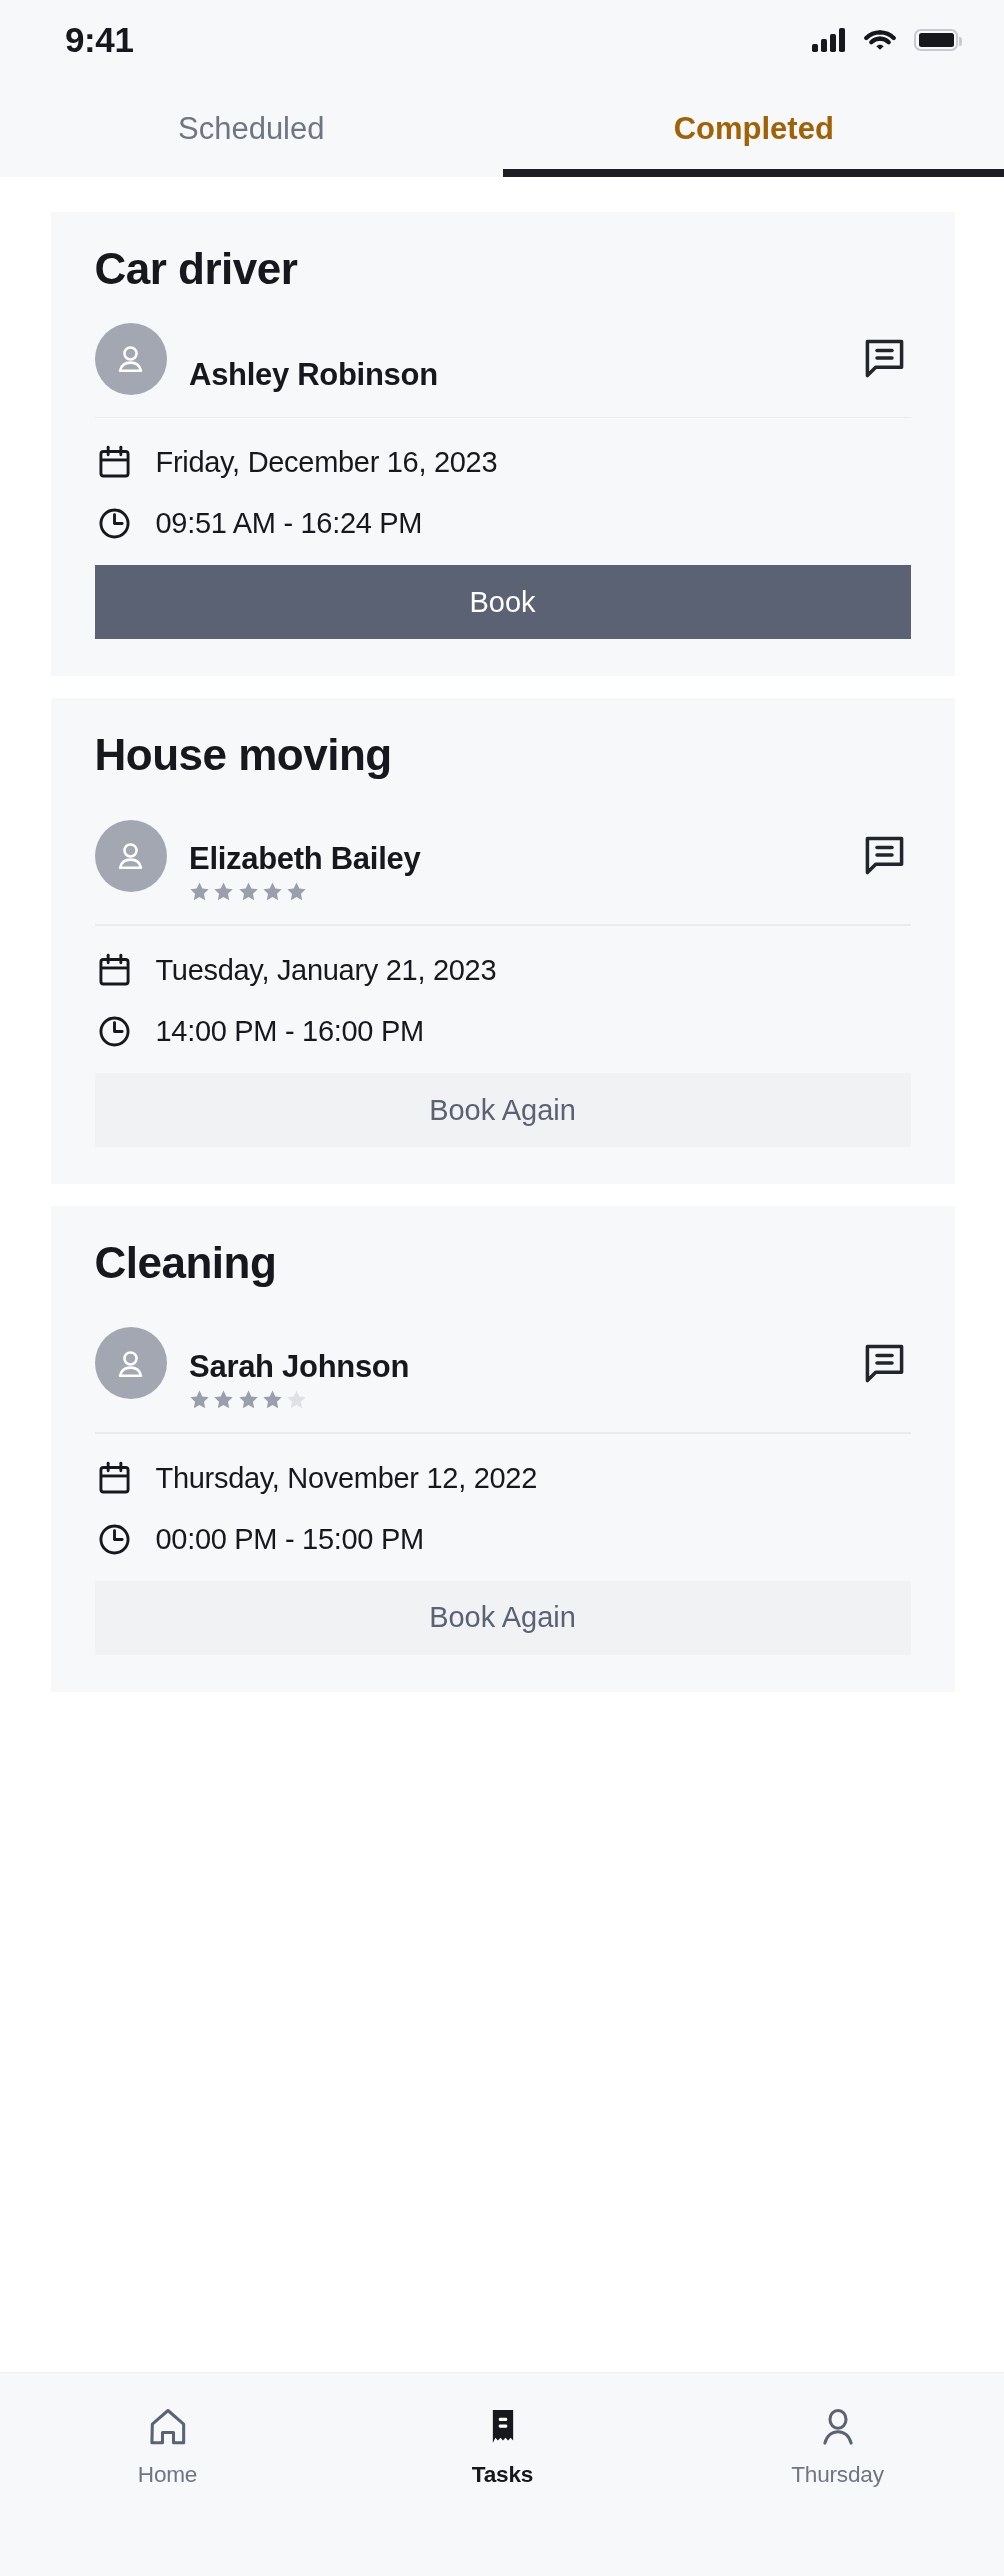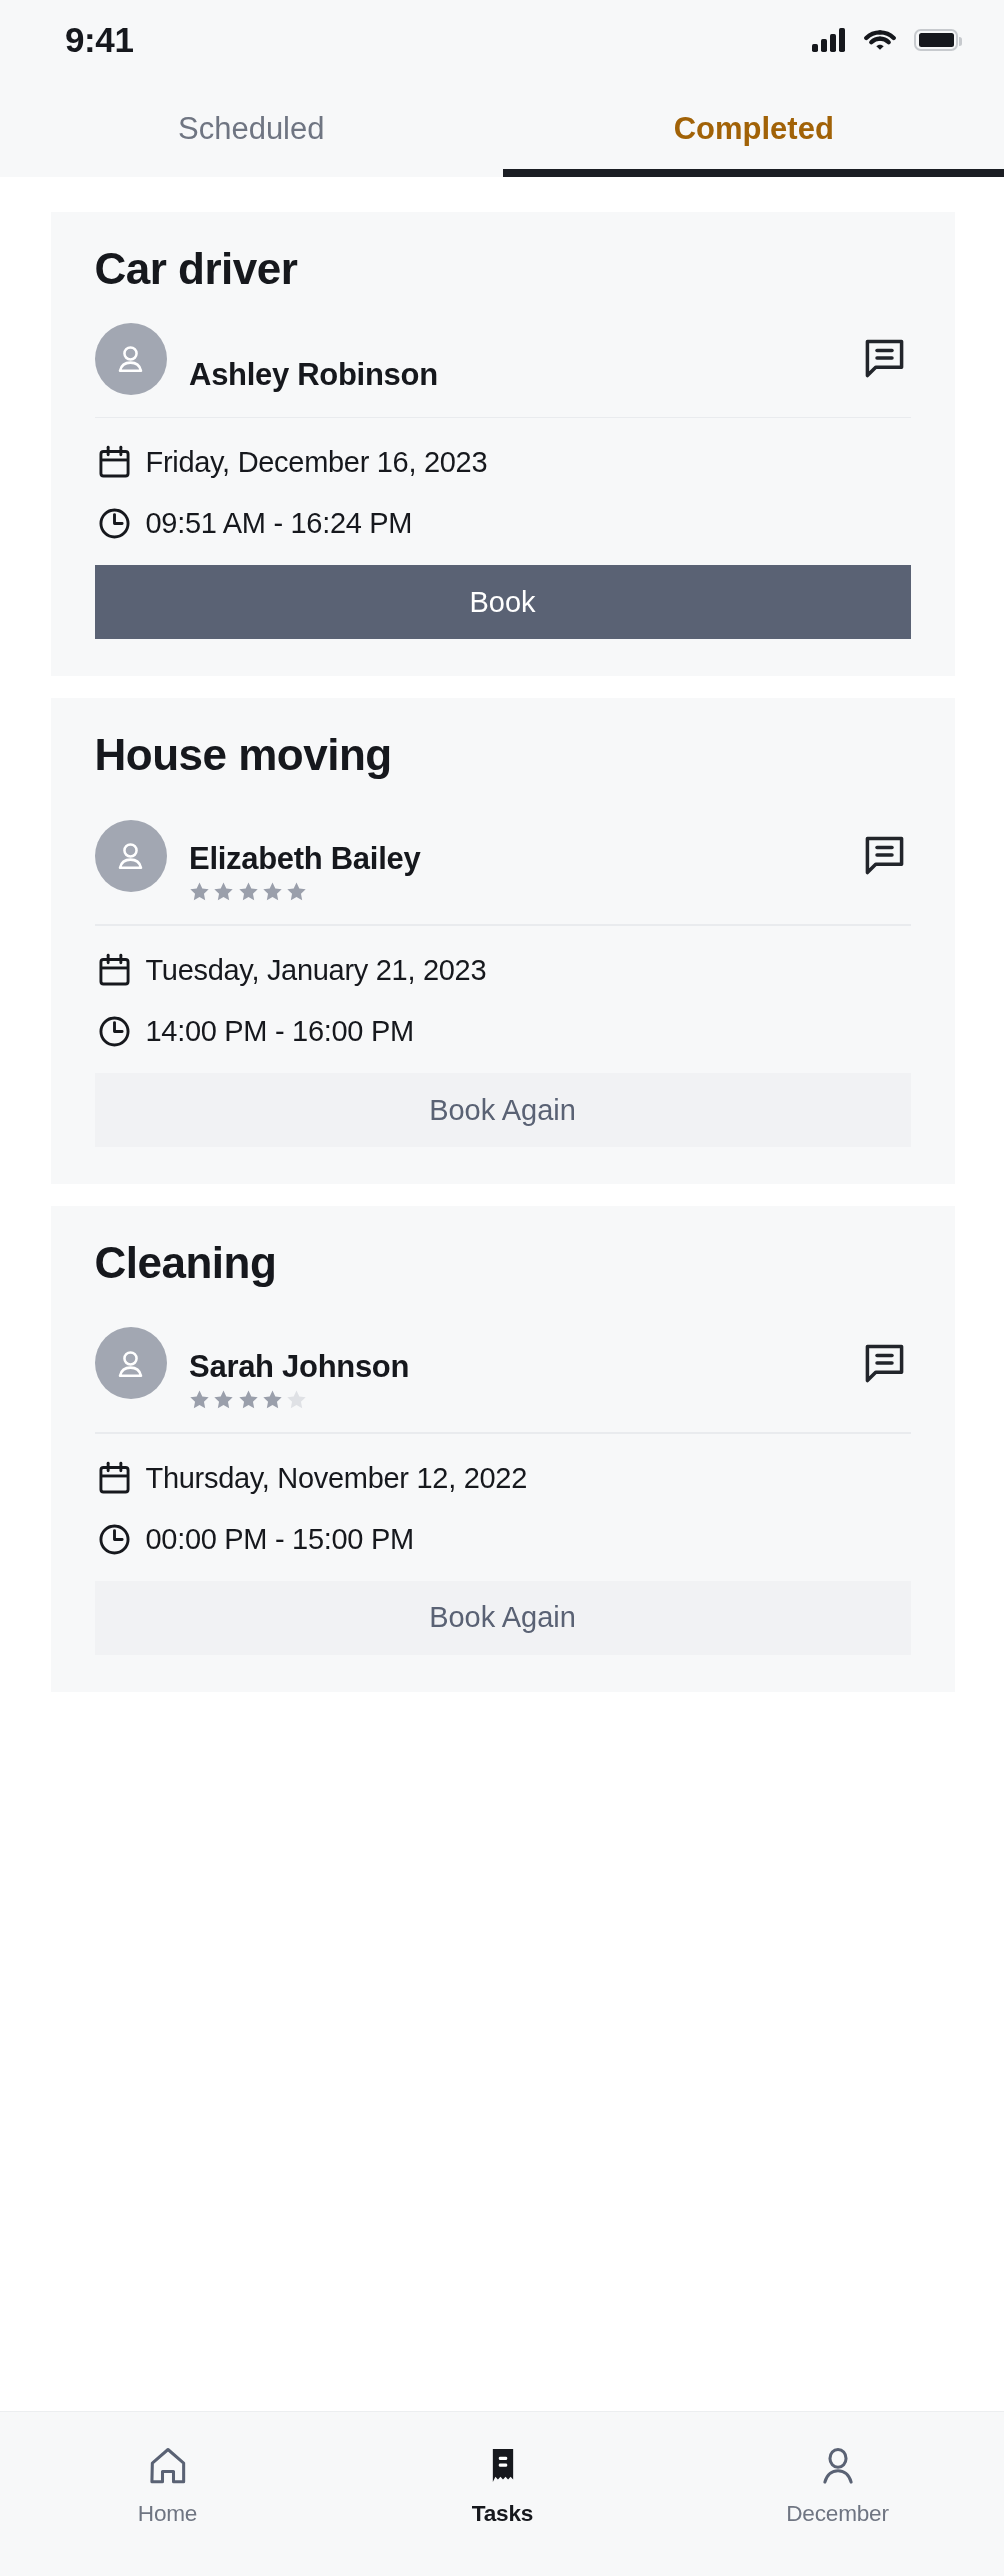--- a/index.html
+++ b/index.html
@@ -110,21 +110,21 @@
   .star { width:21px; height:21px; display:block; }
 
   .divider { height:1.7px; background:#e9ebee; margin:0 0 25px 0; }
 
   .info-row {
     display:flex; align-items:center;
     margin-bottom:22px;
   }
   .info-icon { width:39px; height:39px; flex:0 0 auto; display:block; }
   .info-text {
-    font-size:29px; color:#16181d; margin-left:12px;
+    font-size:29px; color:#16181d; margin-left:22px;
     letter-spacing:-0.3px;
   }
 
   .btn {
     display:flex; align-items:center; justify-content:center;
     height:74px; width:100%;
     font-size:29px;
     margin-top:20px;
     cursor:pointer;
     border:none;
@@ -134,21 +134,21 @@
   .btn-secondary { background:#f1f2f4; color:#5a6274; }
 
   .msg-btn {
     width:52px; height:52px;
     display:flex; align-items:center; justify-content:center;
     flex:0 0 auto; cursor:pointer;
   }
 
   
   .bottomnav {
-    height:165px;
+    height:204px;
     background:#f7f8f9;
     border-top:1.7px solid #eceef0;
     display:flex; align-items:flex-start;
     padding-top:30px;
     flex:0 0 auto;
   }
   .navitem {
     flex:1 1 33.33%;
     display:flex; flex-direction:column; align-items:center;
     cursor:pointer;
@@ -382,18 +382,18 @@
       </span>
       <span class="navlabel">Tasks</span>
     </div>
     <div class="navitem inactive">
       <span class="navicon">
         <svg width="44" height="44" viewBox="0 0 52 52">
           <ellipse cx="26" cy="17" rx="9.5" ry="10.5" fill="none" stroke="#5a6274" stroke-width="3.6"></ellipse>
           <path d="M10.5 45c2.5-9 8.8-13.5 15.5-13.5S39 36 41.5 45" fill="none" stroke="#5a6274" stroke-width="3.6" stroke-linecap="round"></path>
         </svg>
       </span>
-      <span class="navlabel">December</span>
+      <span class="navlabel">Thursday</span>
     </div>
   </div>
 
 </div>
 
 
 </body></html>

